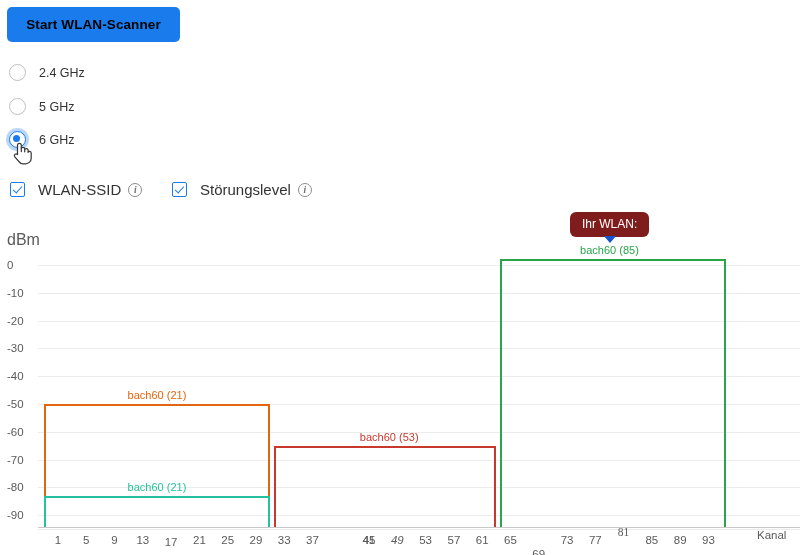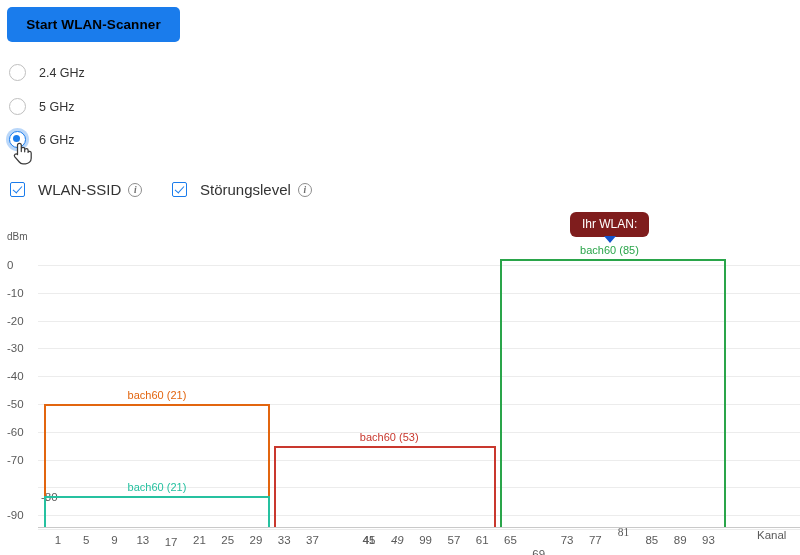--- a/index.html
+++ b/index.html
@@ -76,21 +76,21 @@
     border: 1.15px solid #8d8d8d; color: #6e6e6e;
     font-size: 9.5px; font-style: italic; font-weight: bold;
     display: flex; align-items: center; justify-content: center;
     font-family: "Liberation Serif", serif; flex: 0 0 auto;
   }
 
   
   #chart { position: absolute; left: 0; top: 200px; width: 800px; height: 355px; }
   .ylabel-unit {
     position: absolute; left: 7px; top: 231px;
-    font-size: 10px; color: #5a5a5a;
+    font-size: 16px; color: #5a5a5a;
   }
   .ytick {
     position: absolute; left: 7px; font-size: 11.5px; color: #5a5a5a;
     transform: translateY(-50%);
   }
   .gridline {
     position: absolute; left: 38px; right: 0px; height: 1px;
     background: #ececec;
   }
   .axis-x {
@@ -187,38 +187,38 @@
       </div>
     <div id="ytick-layer">
         <div class="ytick" style="top: 65px;">0</div>
         <div class="ytick" style="top: 92.8px;">-10</div>
         <div class="ytick" style="top: 120.6px;">-20</div>
         <div class="ytick" style="top: 148.4px;">-30</div>
         <div class="ytick" style="top: 176.2px;">-40</div>
         <div class="ytick" style="top: 204px;">-50</div>
         <div class="ytick" style="top: 231.8px;">-60</div>
         <div class="ytick" style="top: 259.6px;">-70</div>
-        <div class="ytick" style="top: 297px; margin-left: 34px;">-80</div>
+        <div class="ytick" style="top: 287px;">-80</div>
         <div class="ytick" style="top: 315.2px;">-90</div>
       </div>
     <div id="xtick-layer">
         <div class="xtick" style="left: 58px; top: 334px;">1</div>
         <div class="xtick" style="left: 86.28px; top: 334px;">5</div>
         <div class="xtick" style="left: 114.56px; top: 334px;">9</div>
         <div class="xtick" style="left: 142.84px; top: 334px;">13</div>
         <div class="xtick" style="left: 171.12px; top: 336px;">17</div>
         <div class="xtick" style="left: 199.4px; top: 334px;">21</div>
         <div class="xtick" style="left: 227.68px; top: 334px;">25</div>
         <div class="xtick" style="left: 255.96px; top: 334px;">29</div>
         <div class="xtick" style="left: 284.24px; top: 334px;">33</div>
         <div class="xtick" style="left: 312.52px; top: 334px;">37</div>
         <div class="xtick" style="left: 340.8px; top: 334px; margin-left: 28px;">41</div>
         <div class="xtick" style="left: 369.08px; top: 334px;">45</div>
         <div class="xtick" style="left: 397.36px; top: 334px; font-style: italic;">49</div>
-        <div class="xtick" style="left: 425.64px; top: 334px;">99</div>
+        <div class="xtick" style="left: 425.64px; top: 334px;">53</div>
         <div class="xtick" style="left: 453.92px; top: 334px;">57</div>
         <div class="xtick" style="left: 482.2px; top: 334px;">61</div>
         <div class="xtick" style="left: 510.48px; top: 334px;">65</div>
         <div class="xtick" style="left: 538.76px; top: 348px;">69</div>
         <div class="xtick" style="left: 567.04px; top: 334px;">73</div>
         <div class="xtick" style="left: 595.32px; top: 334px;">77</div>
         <div class="xtick" style="left: 623.6px; top: 326px; font-family: Liberation Serif, serif;">81</div>
         <div class="xtick" style="left: 651.88px; top: 334px;">85</div>
         <div class="xtick" style="left: 680.16px; top: 334px;">89</div>
         <div class="xtick" style="left: 708.44px; top: 334px;">93</div>

